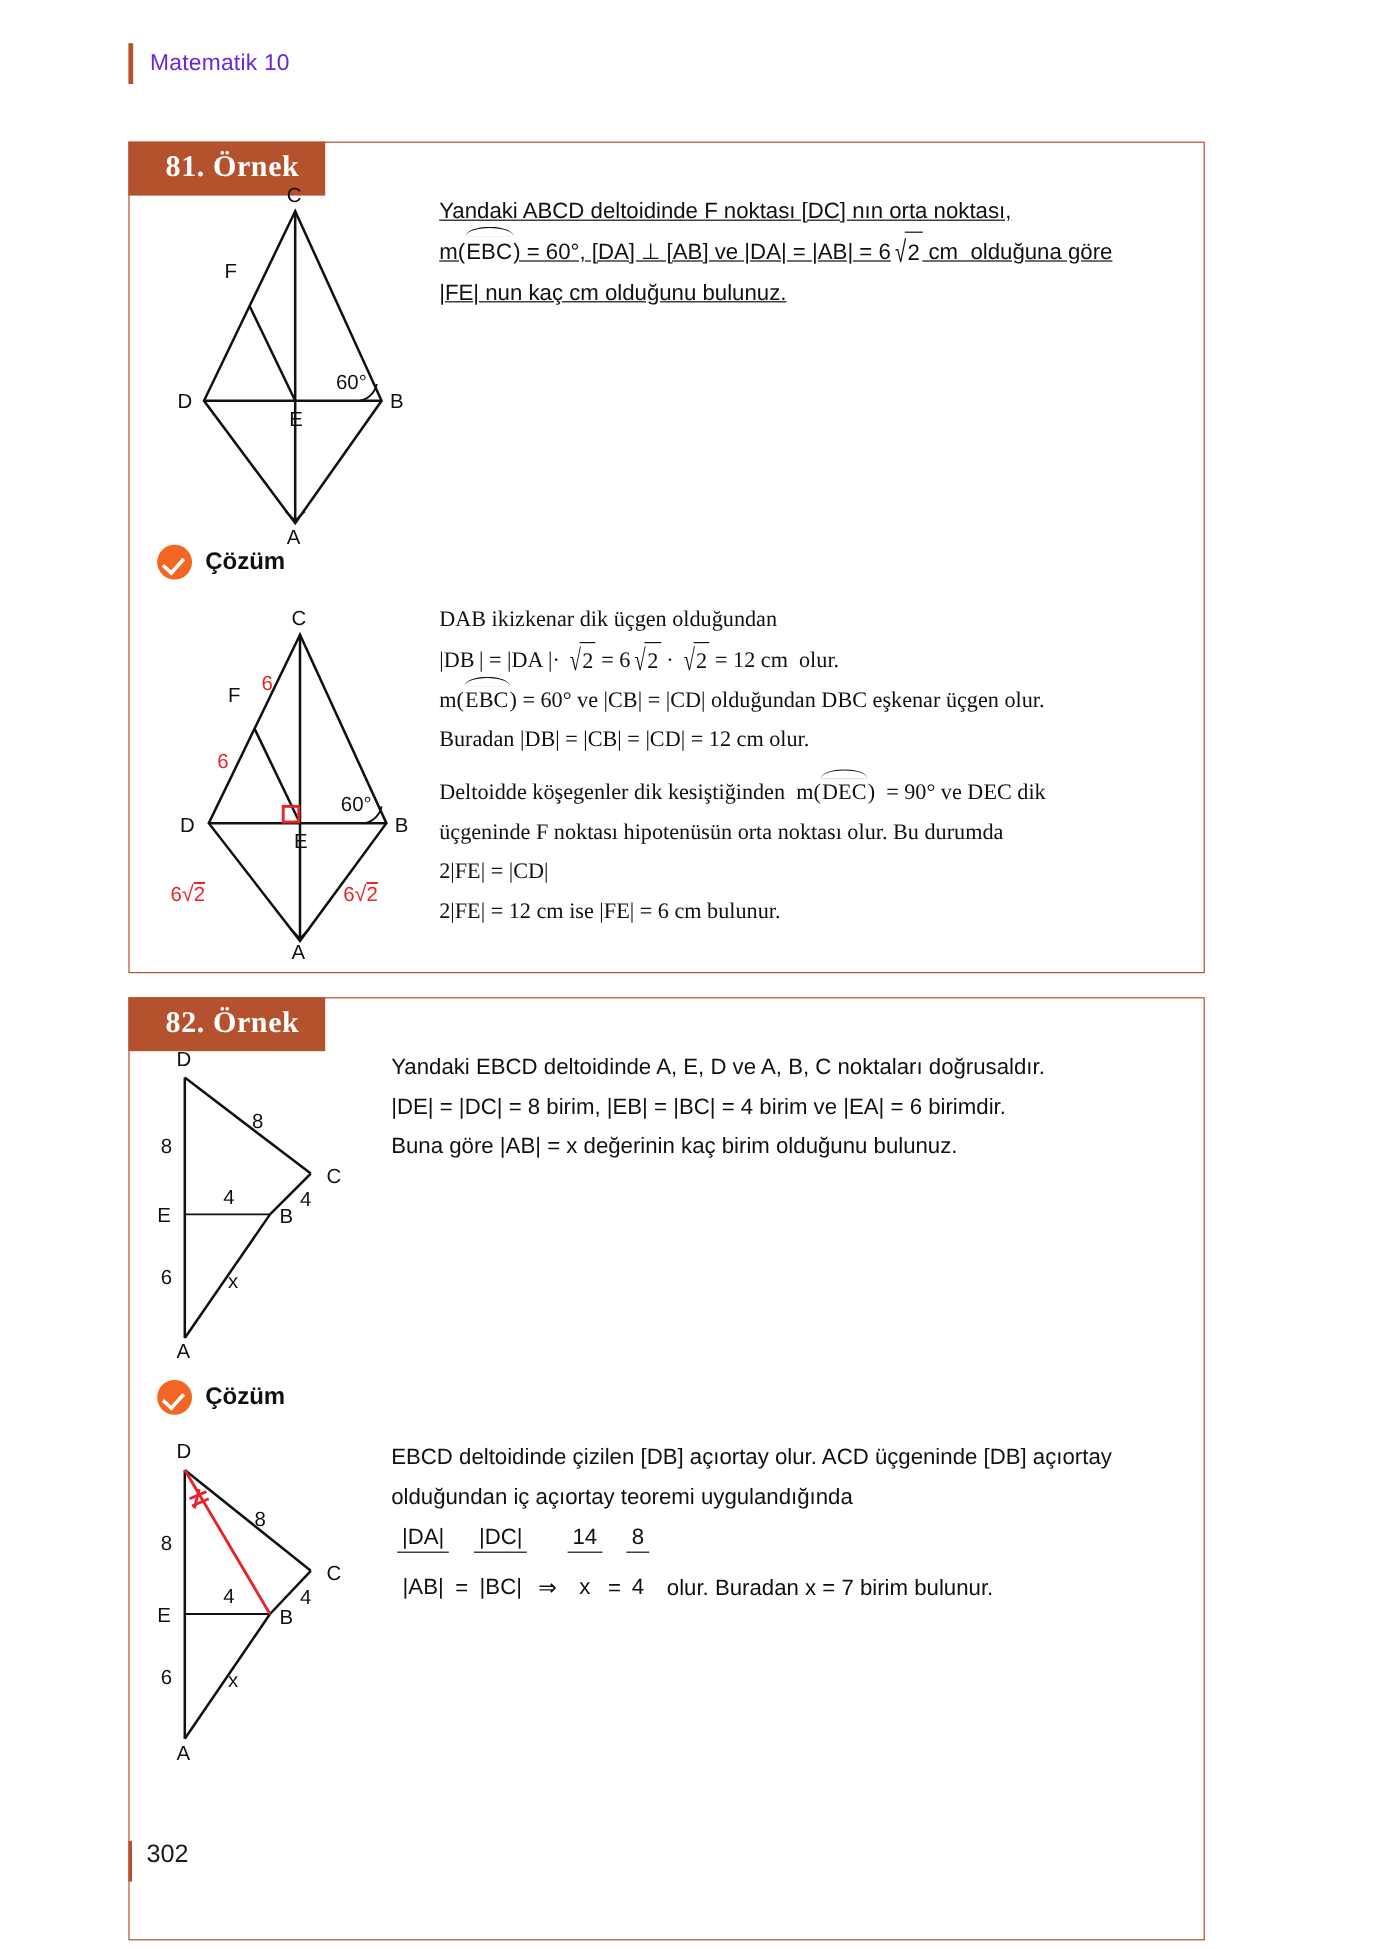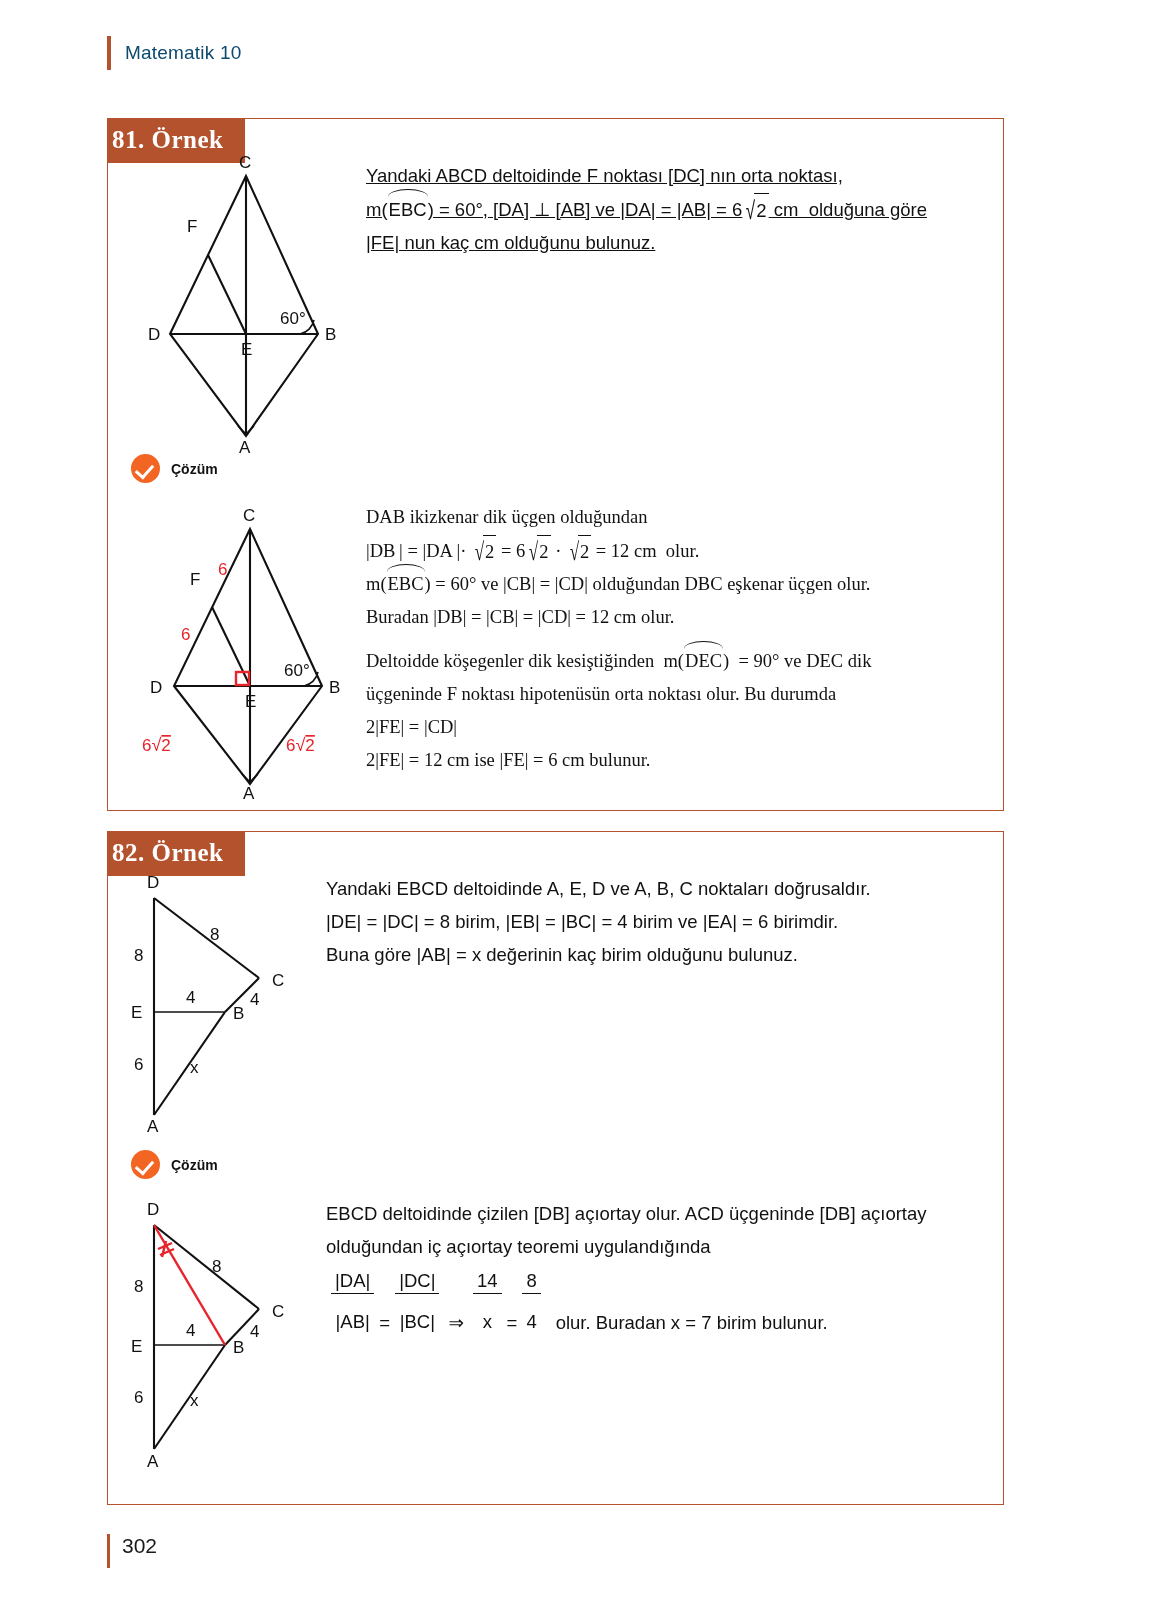--- a/index.html
+++ b/index.html
@@ -9,46 +9,46 @@
     font-family:"Liberation Sans", sans-serif;
     color:#1a1a1a;
     position:relative;
     overflow:hidden;
   }
   .page{position:relative;width:1151px;height:1624px;}
 
   
   .hdr{position:absolute;left:107px;top:36px;display:flex;align-items:center;gap:14px;}
   .hdr-bar{width:4px;height:34px;background:#b4522d;}
-  .hdr-title{font-size:19px;color:#0c4a6e;letter-spacing:.2px;}
+  .hdr-title{font-size:19px;color:#6d28d9;letter-spacing:.2px;}
 
   
   .ex-box{position:absolute;border:1px solid #b4522d;background:#fff;box-sizing:border-box;}
   #ex81{left:107px;top:118px;width:897px;height:693px;}
-  #ex82{left:107px;top:831px;width:897px;height:674px;}
+  #ex82{left:107px;top:831px;width:897px;height:786px;}
 
   .badge{
     position:absolute;top:-1px;left:-1px;
     background:#b4522d;color:#fff;
     font-family:"Liberation Serif", serif;
     font-weight:bold;font-size:25px;
-    padding:8px 22px 9px 5px;
+    padding:8px 22px 9px 31px;
     letter-spacing:.5px;
     white-space:nowrap;
   }
 
   
   .coz{position:absolute;display:flex;align-items:center;gap:11px;}
   .coz-ic{width:29px;height:29px;border-radius:50%;background:#f26522;position:relative;flex:none;}
   .coz-ic::after{
     content:"";position:absolute;left:8px;top:7px;
     width:8px;height:14px;border:solid #fff;border-width:0 3px 3px 0;
     transform:rotate(42deg);
   }
-  .coz-tx{font-size:14px;font-weight:bold;color:#111;text-align:right;}
+  .coz-tx{font-size:20px;font-weight:bold;color:#111;text-align:right;}
 
   
   .txt{position:absolute;font-size:18.5px;line-height:33px;color:#111;}
   .txt p{margin:0;}
   .gap{height:11px;}
 
   
   .sq{display:inline-block;position:relative;padding-left:3px;}
   .sq .rad{display:inline-block;transform:scaleY(1.25) scaleX(.85);font-size:20px;position:relative;top:1px;}
   .sq .num{display:inline-block;border-top:1.4px solid #111;padding:0 2px;position:relative;top:1px;margin-left:-2px;}

